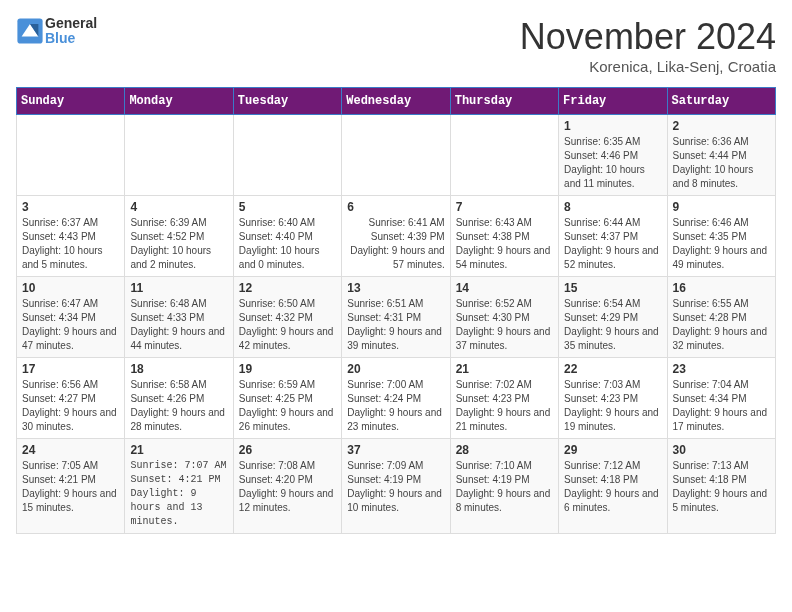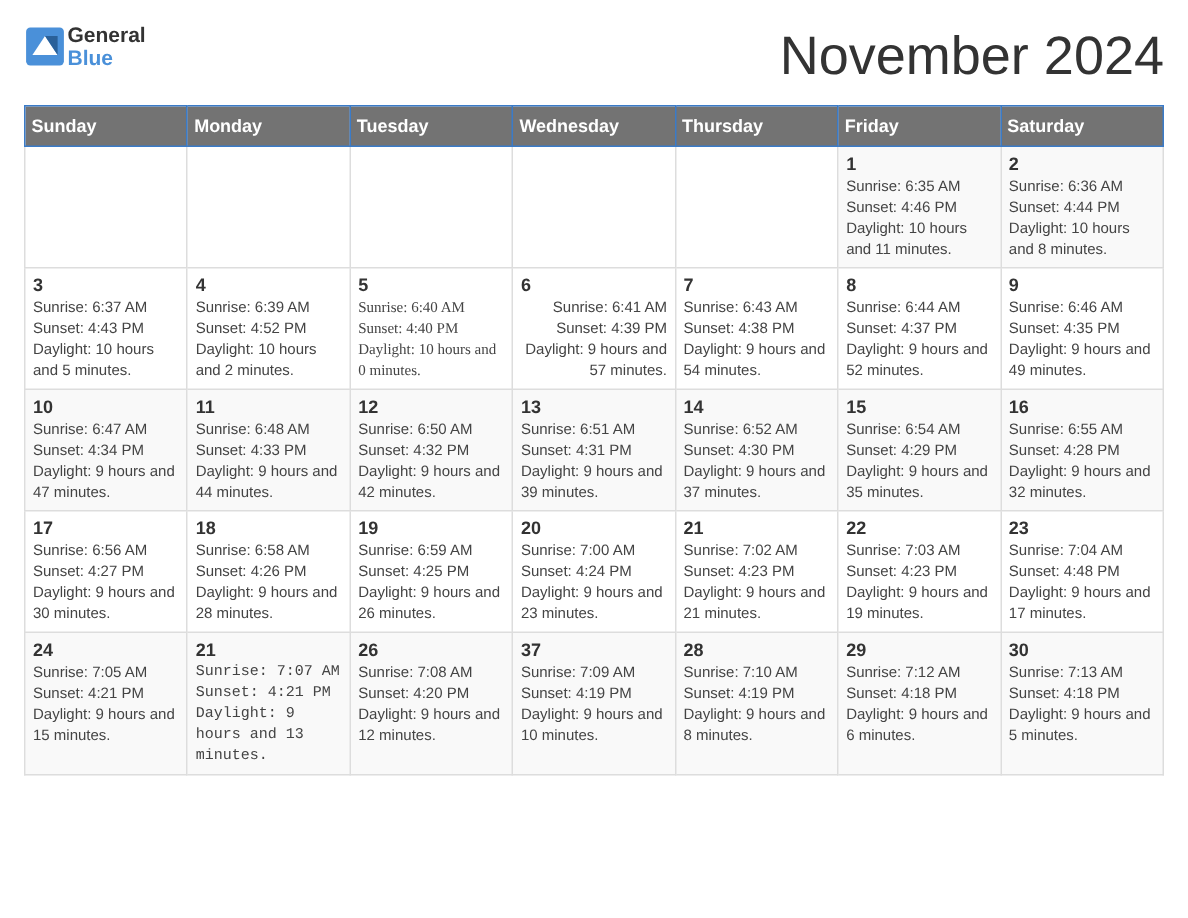--- a/index.html
+++ b/index.html
@@ -35,21 +35,22 @@
     }
     .subtitle {
       font-size: 15px;
       color: #555;
     }
     table {
       width: 100%;
       border-collapse: collapse;
     }
     thead tr {
-      background: #737373;
+      background: #701a75;
+      font-family: Liberation Mono, monospace;
     }
     thead th {
       color: #fff;
       font-size: 12px;
       font-weight: bold;
       padding: 6px 4px;
       text-align: left;
       border: 1px solid #3a7bc8;
     }
     tbody tr {
@@ -93,20 +94,21 @@
       <polygon points="8,28 20,10 32,28" fill="white"></polygon>
       <polygon points="20,10 32,10 32,28" fill="#2a6099"></polygon>
     </svg>
     <div>
       <div style="font-size:14px;font-weight:bold;color:#333;line-height:1.1;">General</div>
       <div style="font-size:14px;font-weight:bold;color:#4a90d9;line-height:1.1;">Blue</div>
     </div>
   </div>
   <div class="title-area">
     <div class="month-title">November 2024</div>
+    <div class="subtitle">Korenica, Lika-Senj, Croatia</div>
   </div>
 </div>
 
 <table>
   <thead>
     <tr>
     <th>Sunday</th>
         <th>Monday</th>
         <th>Tuesday</th>
         <th>Wednesday</th>
@@ -143,21 +145,21 @@
 Daylight: 10 hours and 5 minutes.</div>
         </td>
         <td>
           <span class="day-number">4</span>
           <div class="day-info" style="white-space: pre-line;">Sunrise: 6:39 AM
 Sunset: 4:52 PM
 Daylight: 10 hours and 2 minutes.</div>
         </td>
         <td>
           <span class="day-number">5</span>
-          <div class="day-info" style="white-space: pre-line; font-family: Liberation Serif, serif;">Sunrise: 6:40 AM
+          <div class="day-info" style="white-space: pre-line;">Sunrise: 6:40 AM
 Sunset: 4:40 PM
 Daylight: 10 hours and 0 minutes.</div>
         </td>
         <td>
           <span class="day-number">6</span>
           <div class="day-info" style="white-space: pre-line; text-align: right;">Sunrise: 6:41 AM
 Sunset: 4:39 PM
 Daylight: 9 hours and 57 minutes.</div>
         </td>
         <td>
@@ -256,21 +258,21 @@
         </td>
         <td>
           <span class="day-number">22</span>
           <div class="day-info" style="white-space: pre-line;">Sunrise: 7:03 AM
 Sunset: 4:23 PM
 Daylight: 9 hours and 19 minutes.</div>
         </td>
         <td>
           <span class="day-number">23</span>
           <div class="day-info" style="white-space: pre-line;">Sunrise: 7:04 AM
-Sunset: 4:48 PM
+Sunset: 4:34 PM
 Daylight: 9 hours and 17 minutes.</div>
         </td>
       </tr>
       <tr>
         <td>
           <span class="day-number">24</span>
           <div class="day-info" style="white-space: pre-line;">Sunrise: 7:05 AM
 Sunset: 4:21 PM
 Daylight: 9 hours and 15 minutes.</div>
         </td>

